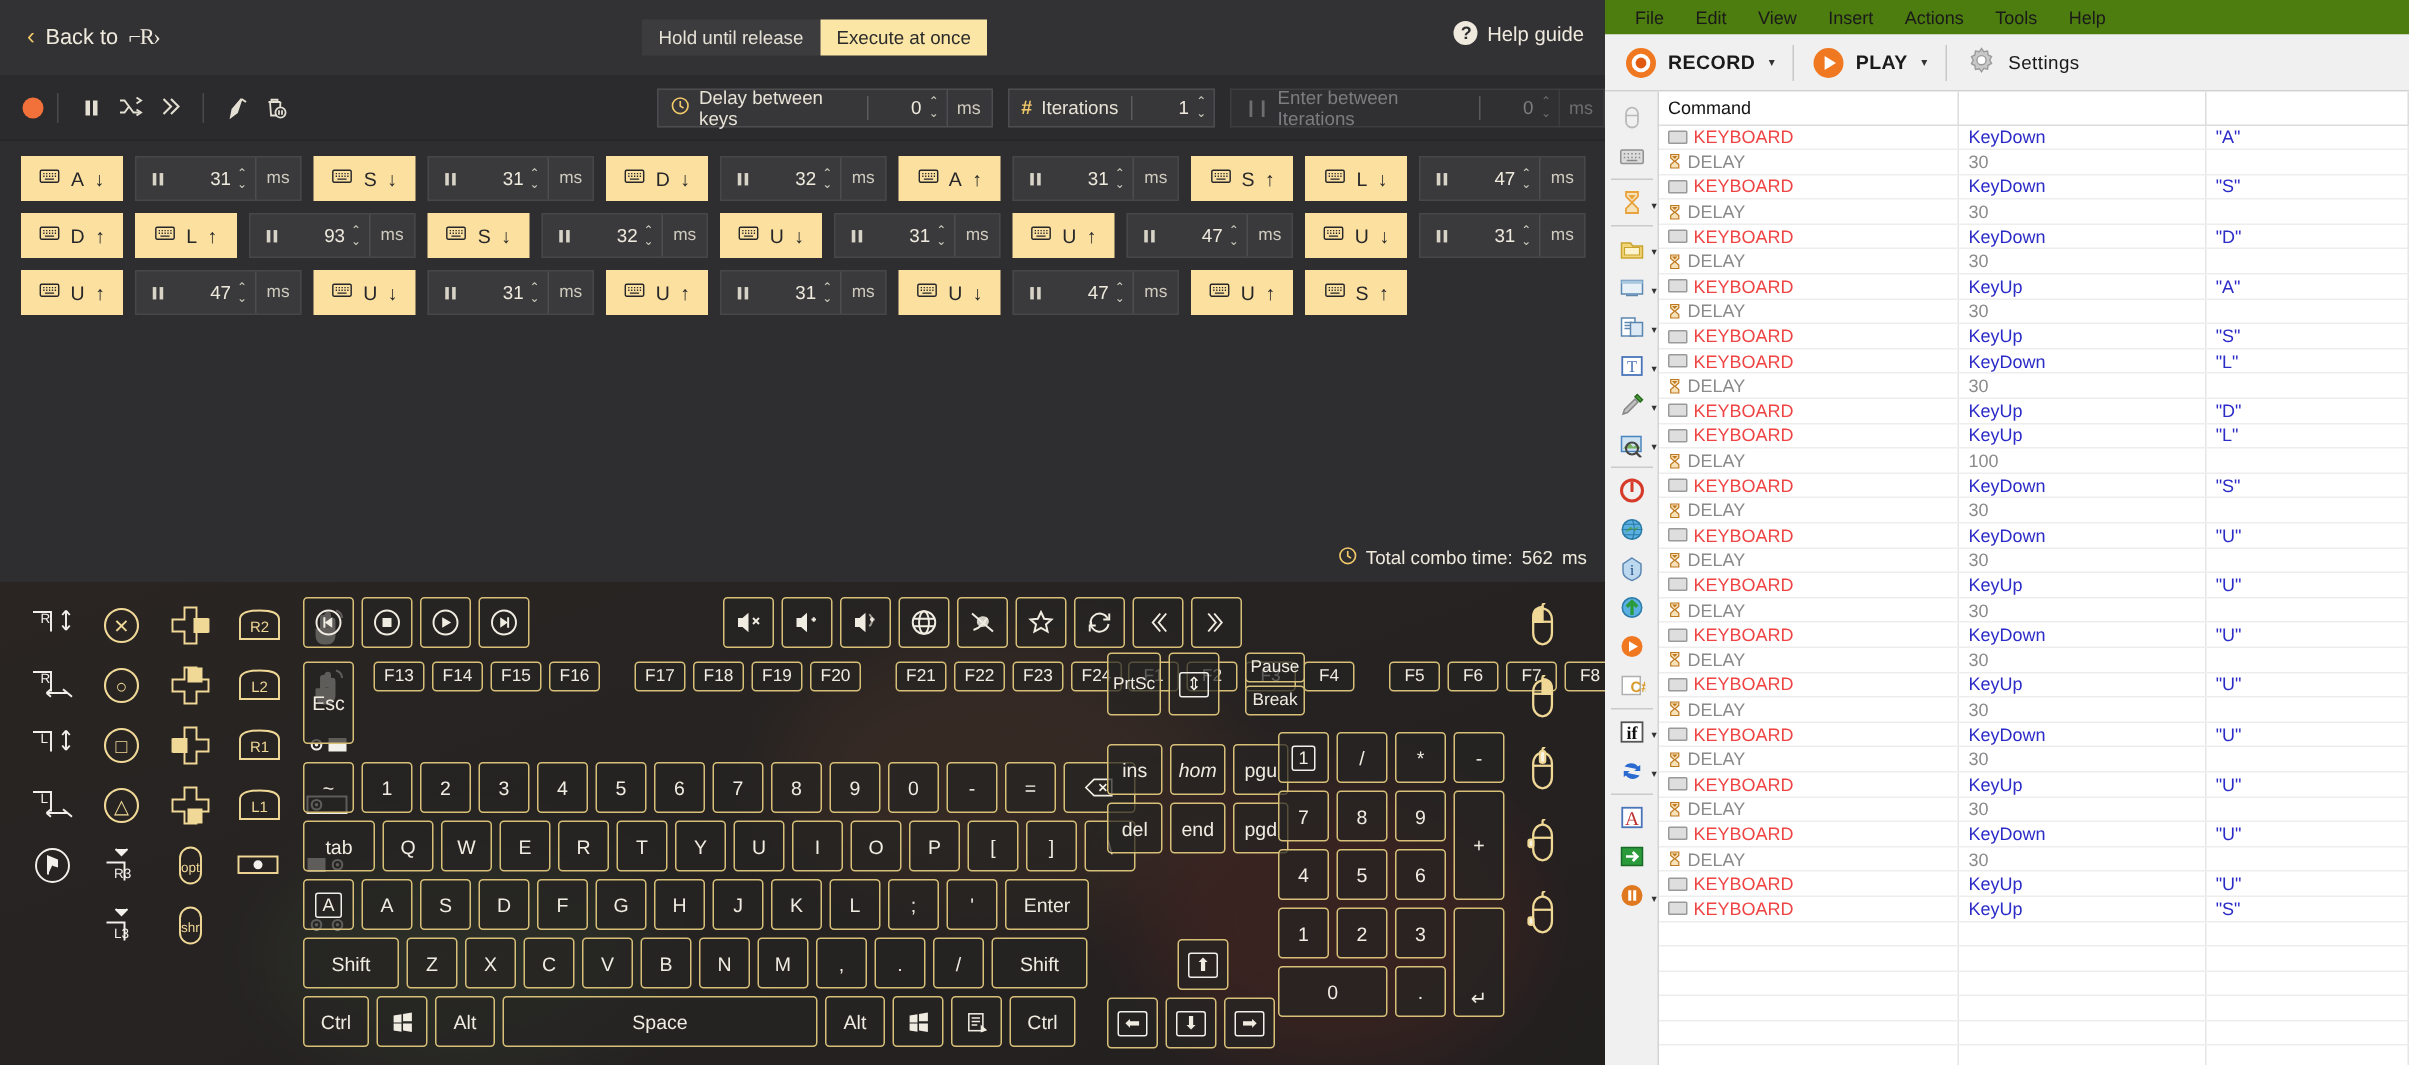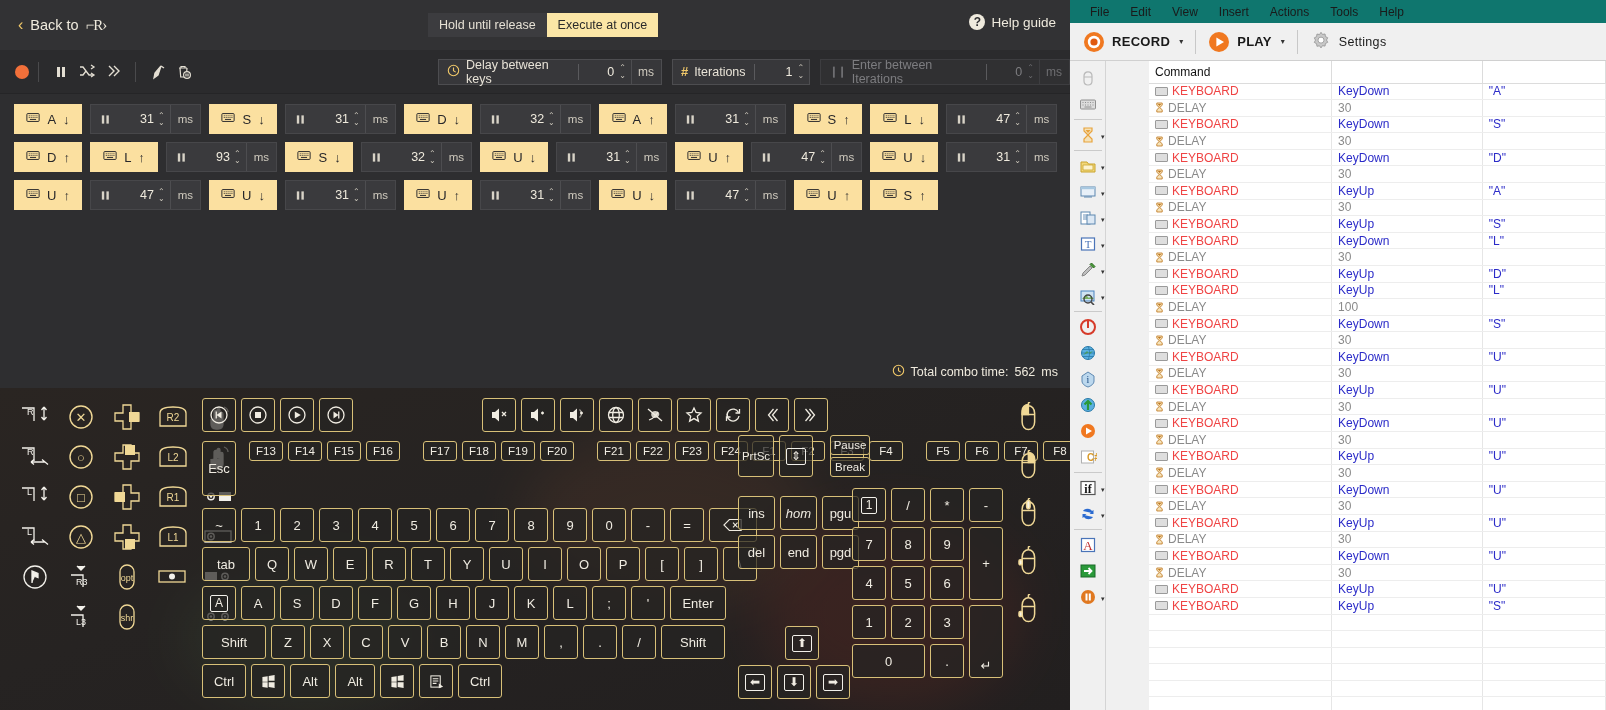--- a/index.html
+++ b/index.html
@@ -85,39 +85,39 @@
   .media-row { display: flex; gap: 5px; margin-bottom: 9px; }
 
   .navcluster { position: absolute; left: 738px; top: 47px; }
   .numpad { position: absolute; left: 852px; top: 100px; }
   .mouse-col { position: absolute; right: 28px; top: 14px; display: flex; flex-direction: column; gap: 18px; }
   .mouse-ic { width: 26px; height: 30px; }
 
   
   #right { width: 536px; height: 710px; background: #f0f0f0; display: flex; flex-direction: column;
            font-family: "Liberation Sans", sans-serif; }
-  .menubar { height: 23px; background: #0f766e; display: flex; align-items: center; padding-left: 10px; gap: 1px; }
+  .menubar { height: 23px; background: #4d7c0f; display: flex; align-items: center; padding-left: 10px; gap: 1px; }
   .menu-item { font-size: 12px; color: #1a1a1a; padding: 3px 10px; cursor: pointer; }
 
   .rtoolbar { height: 38px; background: #f0f0f0; display: flex; align-items: center; padding-left: 6px; border-bottom: 1px solid #d0d0d0; }
   .rt-btn { display: flex; align-items: center; gap: 7px; padding: 0 7px; height: 32px; cursor: pointer; }
   .rt-label { font-size: 13px; font-weight: bold; color: #1a1a1a; letter-spacing: .3px; }
   .rt-label.norm { font-weight: normal; font-size: 12.5px; }
   .rt-caret { font-size: 8px; color: #333; margin-left: 2px; }
   .rt-sep { width: 1px; height: 24px; background: #c8c8c8; margin: 0 5px; }
   .circ-ic { width: 22px; height: 22px; border-radius: 50%; display: flex; align-items: center; justify-content: center; }
 
   .rmain { flex: 1; display: flex; overflow: hidden; }
   .rside { width: 36px; background: #f0f0f0; border-right: 1px solid #d4d4d4; padding-top: 4px;
            display: flex; flex-direction: column; align-items: center; overflow: hidden; }
   .rside-item { display: flex; align-items: center; justify-content: center; width: 34px; height: 26px; cursor: pointer; position: relative; }
   .rside-sep { width: 28px; height: 1px; background: #cacaca; margin: 2px 0; }
   .rside-caret { position: absolute; right: 0px; bottom: 7px; font-size: 7px; color: #333; }
 
-  .grid-wrap { flex: 1; background: #fff; overflow: hidden; margin-left: 43px; }
+  .grid-wrap { flex: 1; background: #fff; overflow: hidden; }
   table.cmdgrid { width: 100%; border-collapse: collapse; table-layout: fixed; }
   table.cmdgrid th { text-align: left; font-weight: normal; font-size: 12px; color: #111;
                      background: #fff; border-right: 1px solid #dcdcdc; border-bottom: 1px solid #dcdcdc;
                      padding: 2px 6px; height: 22px; }
   table.cmdgrid td { font-size: 12px; border-right: 1px solid #e6e6e6; border-bottom: 1px solid #ededed;
                      padding: 0 6px; height: 16.6px; white-space: nowrap; overflow: hidden; }
   td.c-cmd { color: #ef4444; }
   td.c-cmd.delay { color: #8a8a8a; }
   td.c-arg { color: #2b2bc8; }
   td.c-arg.delay { color: #8a8a8a; }
@@ -1000,20 +1000,21 @@
             <div class="kcap" style="min-width: 44px;">Ctrl</div>
             <div class="kcap">
               <svg width="15" height="15" viewBox="0 0 16 16" fill="#f0ece2">
                 <path d="M1.5 3.2l5.6-.9v5.9H1.5z"></path>
                 <path d="M8.2 2.1l6.3-1v6.1H8.2z"></path>
                 <path d="M1.5 8.8h5.6v5.9l-5.6-.9z"></path>
                 <path d="M8.2 8.8h6.3v6.1l-6.3-1z"></path>
               </svg>
             </div>
             <div class="kcap" style="min-width: 40px;">Alt</div>
+            <div class="kcap" style="min-width: 210px;">Space</div>
             <div class="kcap" style="min-width: 40px;">Alt</div>
             <div class="kcap">
               <svg width="15" height="15" viewBox="0 0 16 16" fill="#f0ece2">
                 <path d="M1.5 3.2l5.6-.9v5.9H1.5z"></path>
                 <path d="M8.2 2.1l6.3-1v6.1H8.2z"></path>
                 <path d="M1.5 8.8h5.6v5.9l-5.6-.9z"></path>
                 <path d="M8.2 8.8h6.3v6.1l-6.3-1z"></path>
               </svg>
             </div>
             <div class="kcap">

